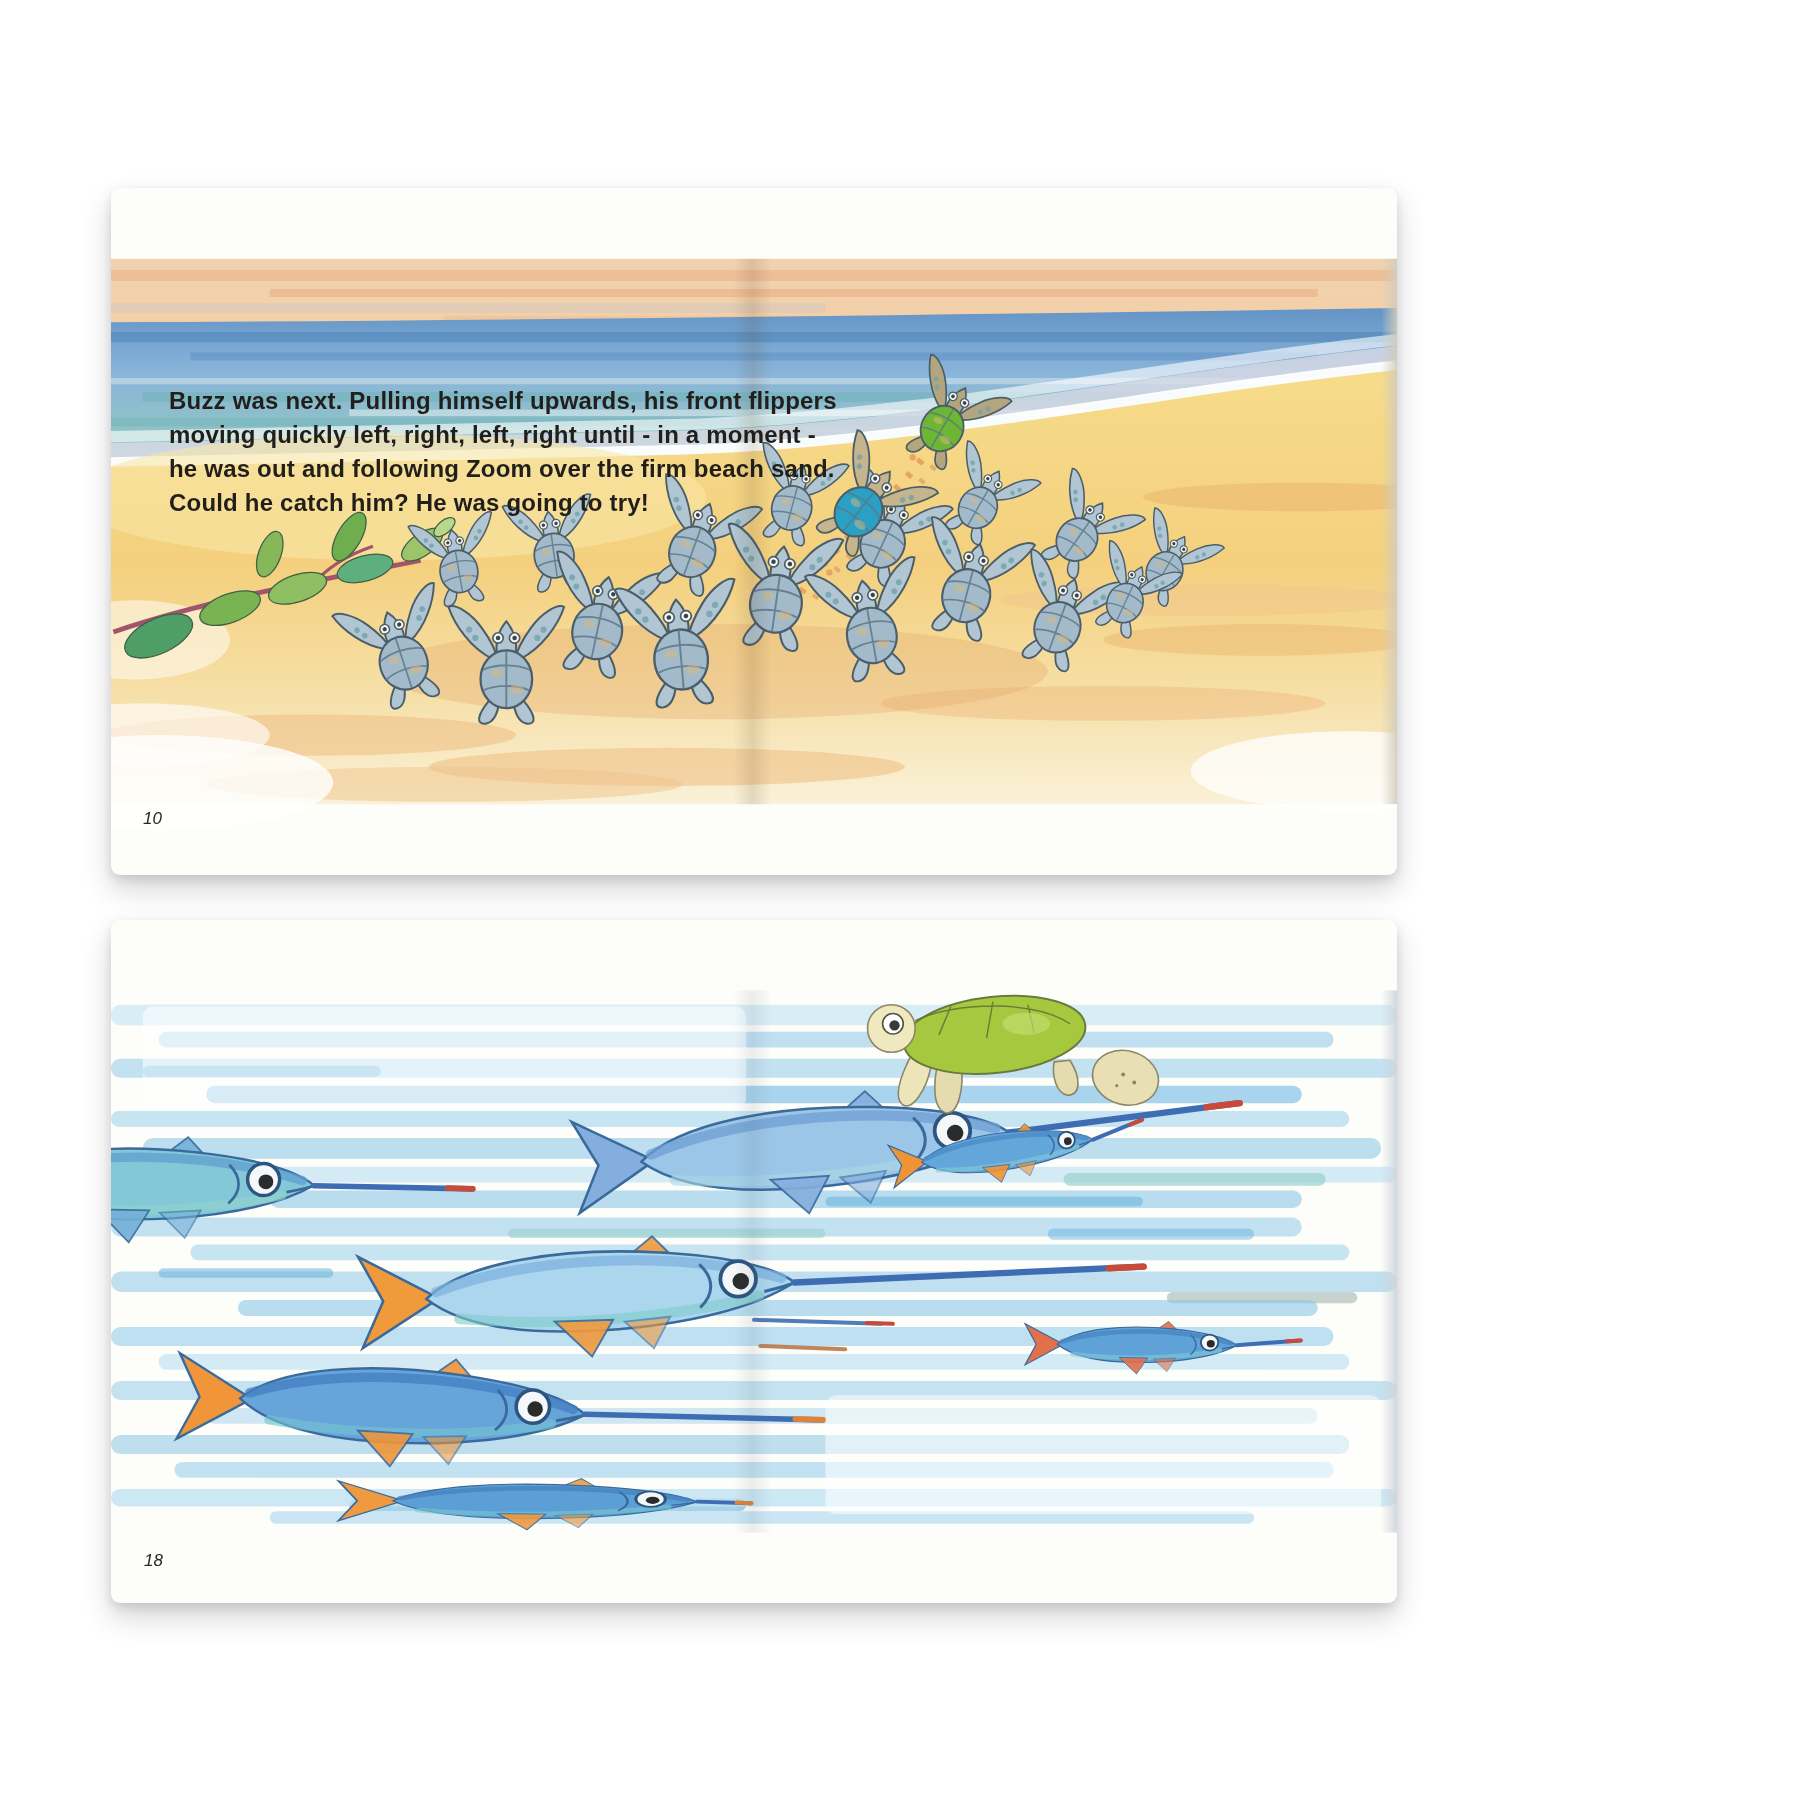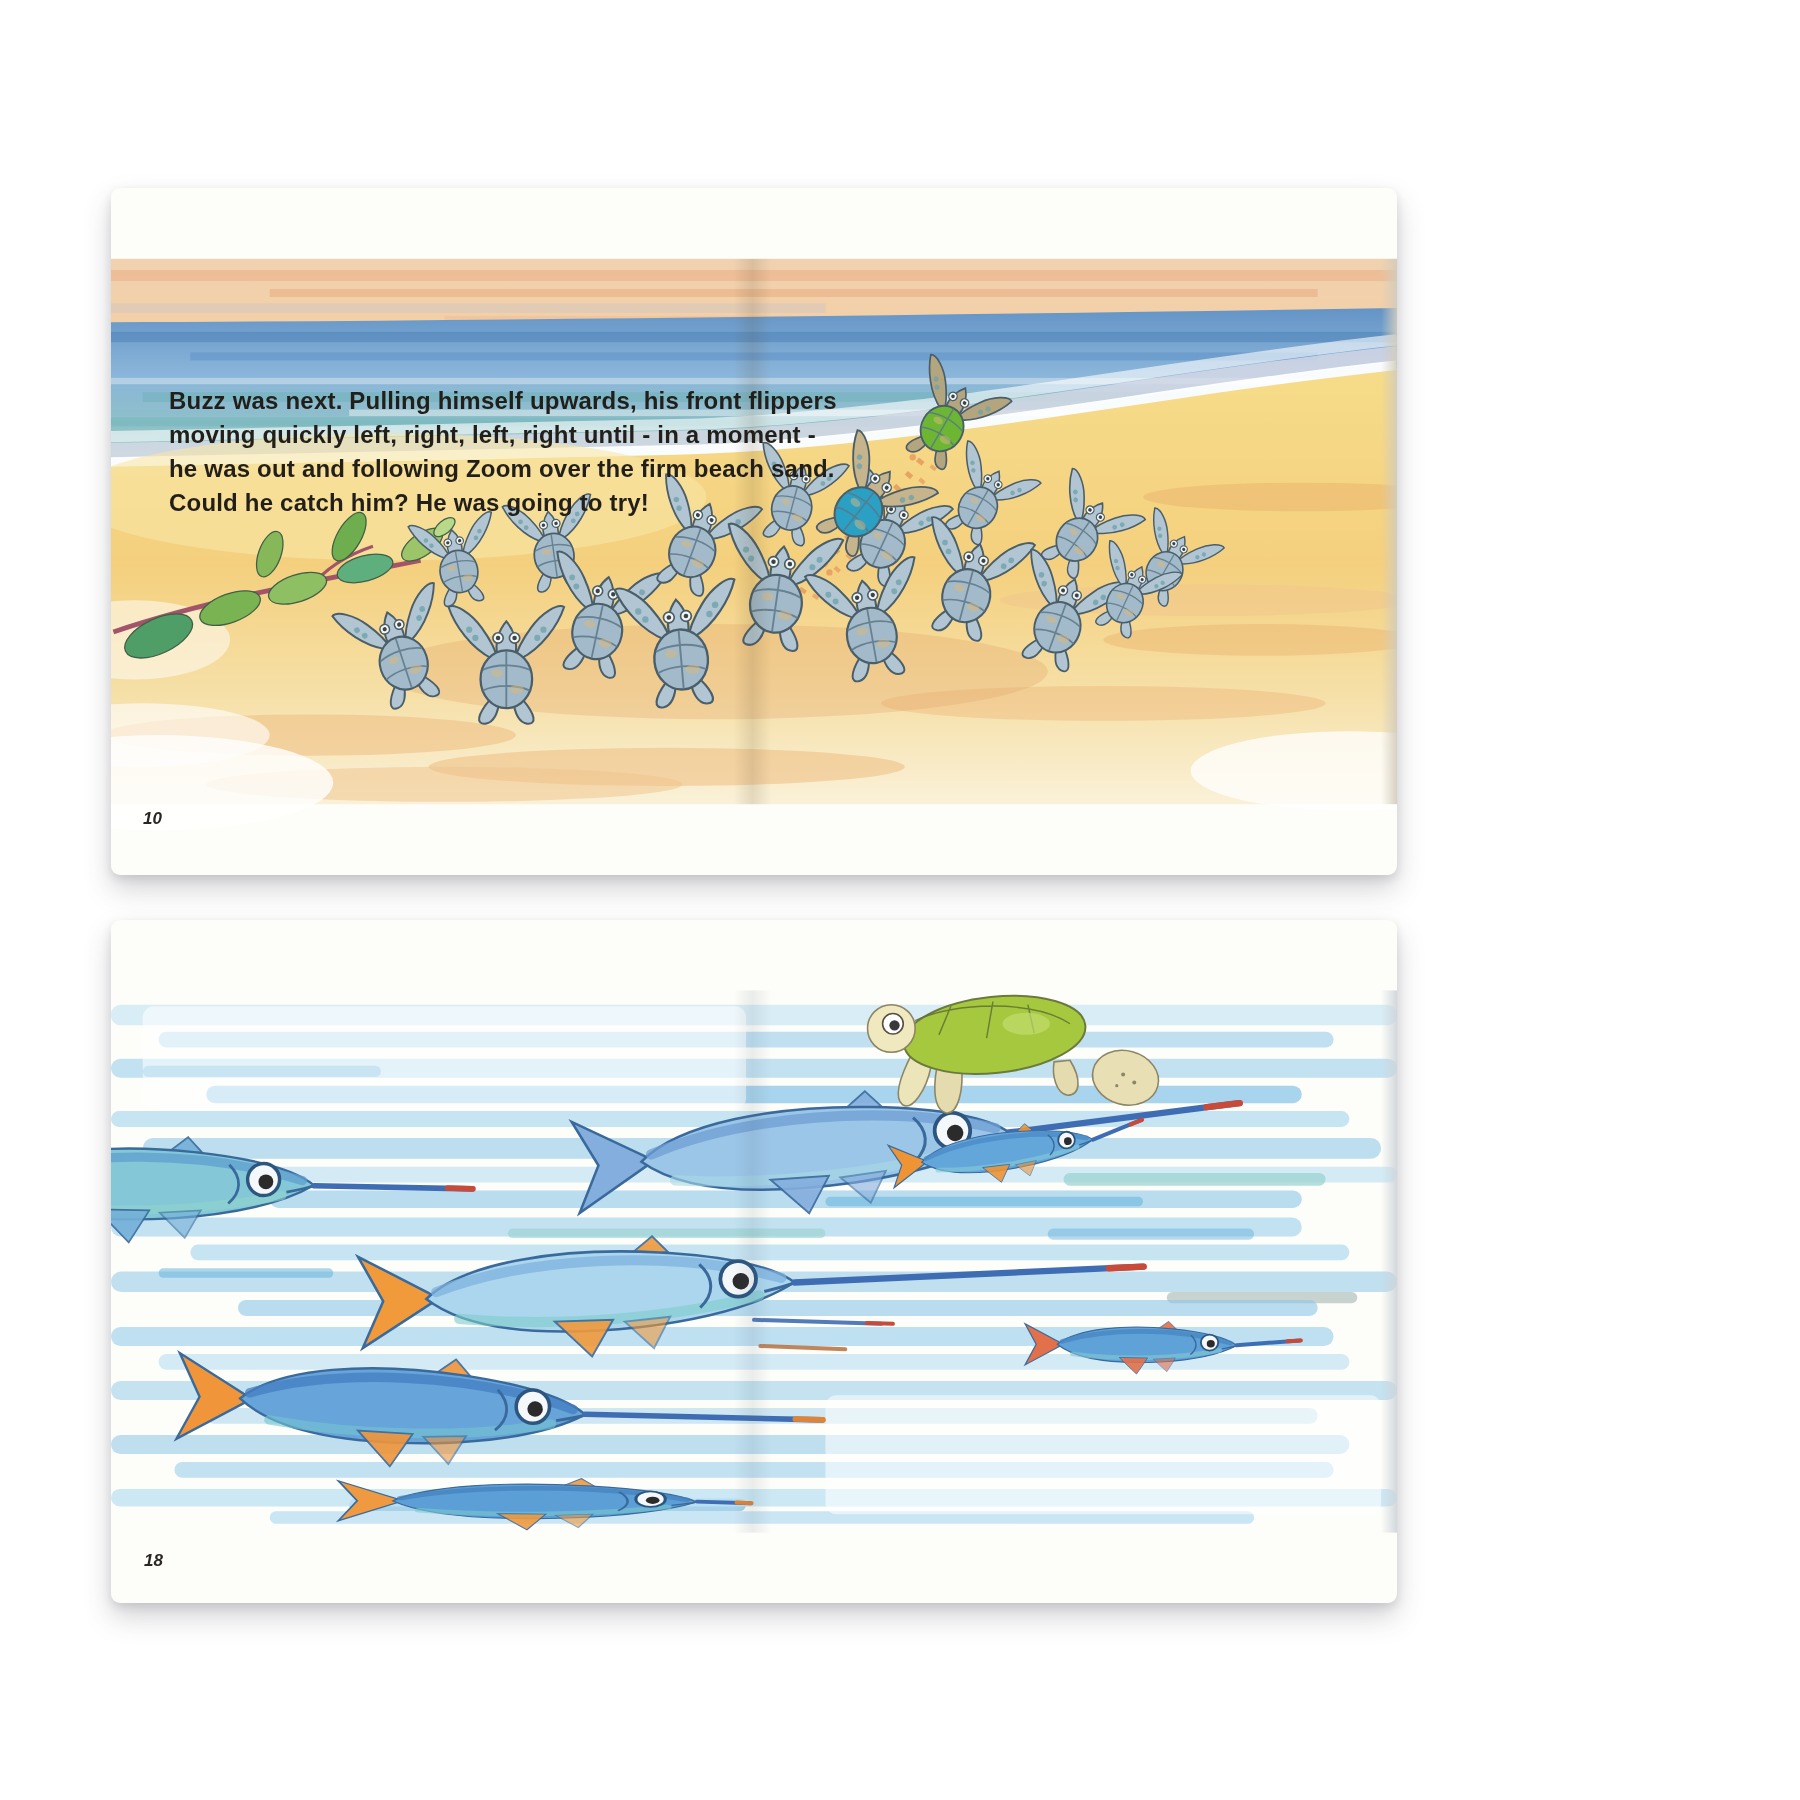--- a/index.html
+++ b/index.html
@@ -19,21 +19,21 @@
   .scene{position:absolute;left:0;top:0;width:100%;height:100%;display:block;}
   .story{
     position:absolute;white-space:pre-line;
     font-weight:600;font-size:24px;line-height:34px;letter-spacing:.2px;
     color:#221f1b;
   }
   .story-tl{left:58px;top:196px;width:740px;}
   .story-b1{left:58px;top:30px;width:760px;}
   .story-b2{left:925px;top:526px;width:690px;}
   .pagenum{
-    position:absolute;font-style:italic;font-weight:700;font-size:17px;line-height:1;
+    position:absolute;font-style:italic;font-weight:400;font-size:17px;line-height:1;
     color:#2a2722;
   }
   .pn-10{left:32px;top:622px;}
   .pn-11{left:1570px;top:624px;}
   .pn-18{left:33px;top:632px;}
   .pn-19{left:1402px;top:596px;}
 
   
   .tskin{fill:var(--t-skin,#b1c6d2);stroke:#4a5e6a;stroke-width:2;}
   .tshell{fill:var(--t-shell,#a2bac9);stroke:#4a5e6a;stroke-width:2.2;}

